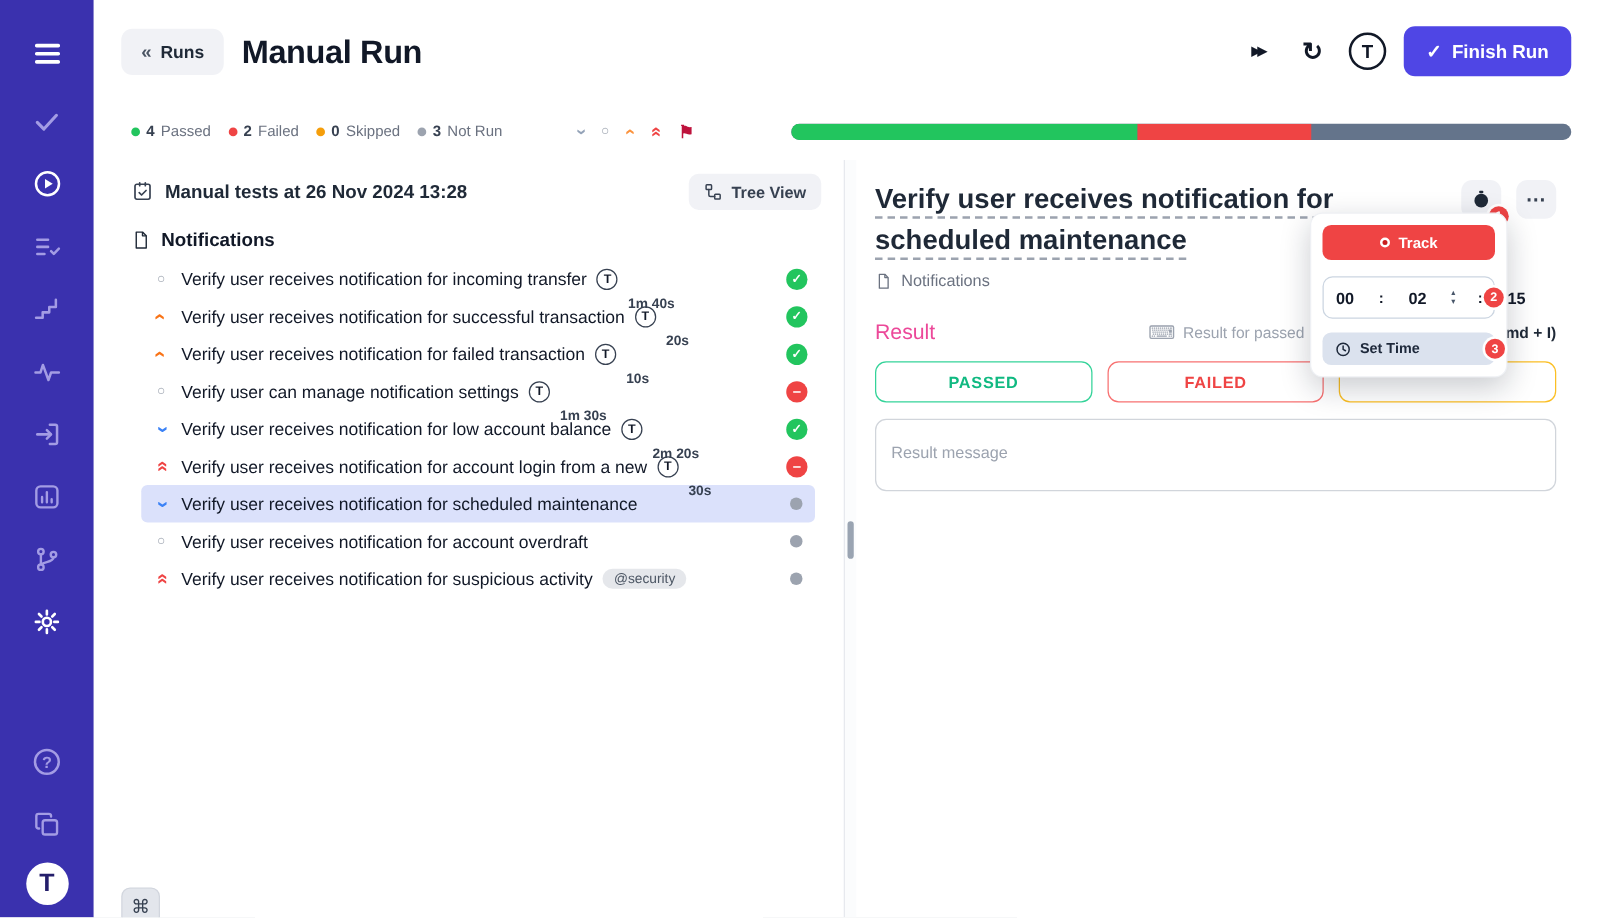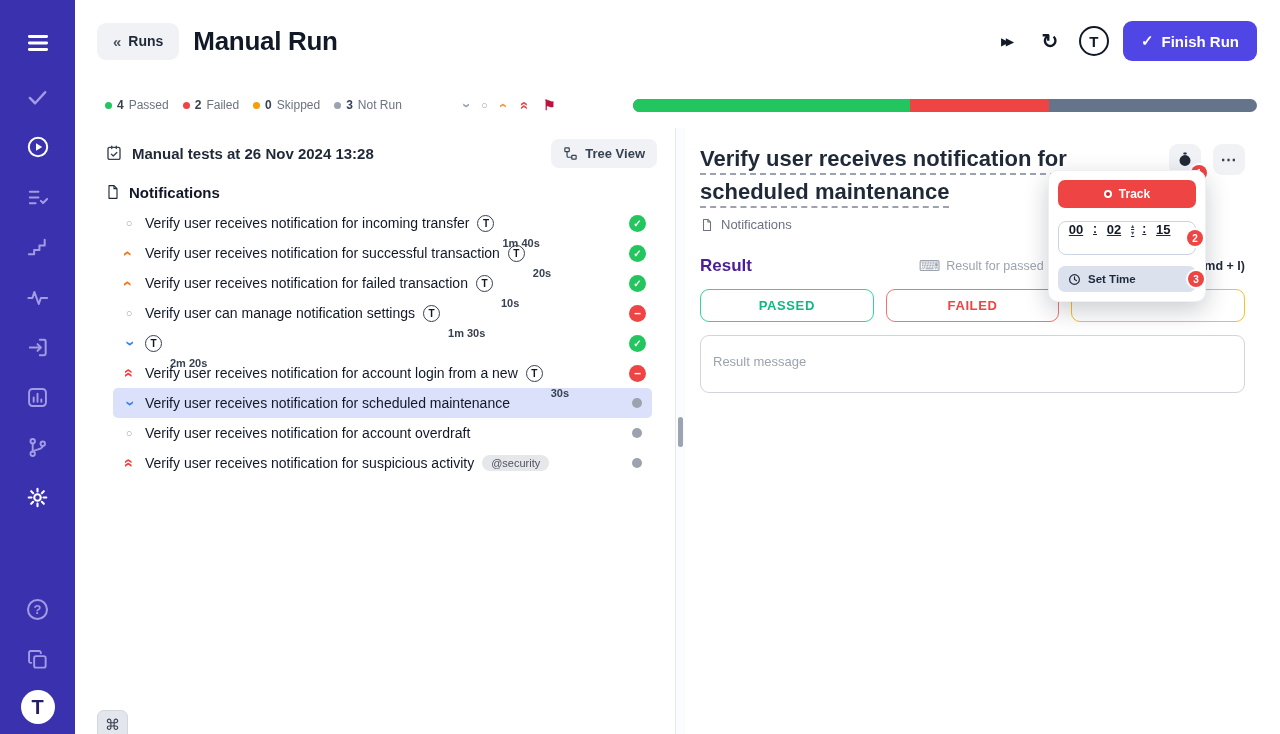--- a/index.html
+++ b/index.html
@@ -114,21 +114,21 @@
             font-family:inherit; }
   .more-glyph { font-size:16px; font-weight:800; color:#374151; letter-spacing:1px; }
   .badge { position:absolute; width:16px; height:16px; background:#ef4444; color:#fff; border-radius:50%;
            font-size:10px; font-weight:800; display:flex; align-items:center; justify-content:center;
            box-shadow:0 0 0 2px #fff; }
   .badge-1 { bottom:-6px; right:-6px; }
 
   .rp-crumb { display:flex; align-items:center; gap:7px; margin-top:9px; color:#6b7280; font-size:13px;
               cursor:pointer; }
   .rp-result-row { display:flex; align-items:center; justify-content:space-between; margin-top:24px; }
-  .result-label { font-size:17px; font-weight:700; color:#4c1d95; }
+  .result-label { font-size:17px; font-weight:400; color:#ec4899; }
   .hotkeys { font-size:12.5px; color:#9ca3af; display:flex; align-items:center; gap:6px; white-space:nowrap; }
   .hotkeys b { color:#1f2937; }
   .kb-icon { font-size:15px; }
   .rp-buttons { display:flex; gap:12px; margin-top:13px; }
   .res-btn { flex:1; height:33px; background:#fff; border-radius:9px; font-size:13px; font-weight:800;
              letter-spacing:0.6px; cursor:pointer; font-family:inherit; }
   .res-passed { border:1.5px solid #34d399; color:#10b981; }
   .res-failed { border:1.5px solid #f87171; color:#ef4444; }
   .res-third  { border:1.5px solid #fbbf24; color:#d97706; }
   .rp-message { width:100%; height:58px; margin-top:13px; border:1px solid #d1d5db; border-radius:9px;
@@ -136,21 +136,21 @@
   .rp-message::placeholder { color:#9ca3af; }
 
   
   .popup { position:absolute; left:1048px; top:170px; width:158px; background:#fff; border-radius:10px;
            padding:9px; box-shadow:0 8px 24px rgba(15,23,42,.22); border:1px solid #eef0f4; z-index:40; }
   .track-btn { width:100%; height:28px; background:#ef4444; border:none; border-radius:7px; color:#fff;
                font-size:12px; font-weight:700; display:flex; align-items:center; justify-content:center;
                gap:7px; cursor:pointer; font-family:inherit;text-align:center; }
   .rec-dot { width:8px; height:8px; border-radius:50%; border:2px solid #fff; background:#c81e1e; }
   .time-row { position:relative; margin-top:13px; height:34px; border:1px solid #cbd5e1; border-radius:8px;
-              display:flex; align-items:flex-start; padding:0 6px; gap:6px;text-decoration:underline; }
+              display:flex; align-items:center; padding:0 6px; gap:16px; }
   .time-row input { width:22px; border:none; outline:none; text-align:center; font-size:13px;
                     font-weight:700; color:#111827; font-family:inherit; background:transparent; }
   .time-colon { font-size:12px; font-weight:700; color:#111827; }
   .spinner { display:flex; flex-direction:column; font-size:6.5px; color:#475569; line-height:1.1;
              cursor:pointer; margin-right:2px; }
   .badge-2 { top:50%; right:-8px; transform:translateY(-50%); }
   .settime-btn { position:relative; margin-top:11px; width:100%; height:26px; background:#dbe2ee;
                  border:none; border-radius:7px; color:#1e293b; font-size:11.5px; font-weight:700;
                  display:flex; align-items:center; gap:7px; padding:0 10px; cursor:pointer;
                  font-family:inherit; }
@@ -359,20 +359,21 @@
     <span class="prio prio-circle"></span>
     <span class="title">Verify user can manage notification settings</span>
     <span class="t-badge">T</span>
 
     <span class="duration">1m 30s</span>
     <span class="status st-failed"></span>
   </div>
 
   <div class="test-row">
     <span class="prio prio-down"></span>
+    <span class="title">Verify user receives notification for low account balance</span>
     <span class="t-badge">T</span>
 
     <span class="duration">2m 20s</span>
     <span class="status st-passed"></span>
   </div>
 
   <div class="test-row">
     <span class="prio prio-double"></span>
     <span class="title">Verify user receives notification for account login from a new</span>
     <span class="t-badge">T</span>

